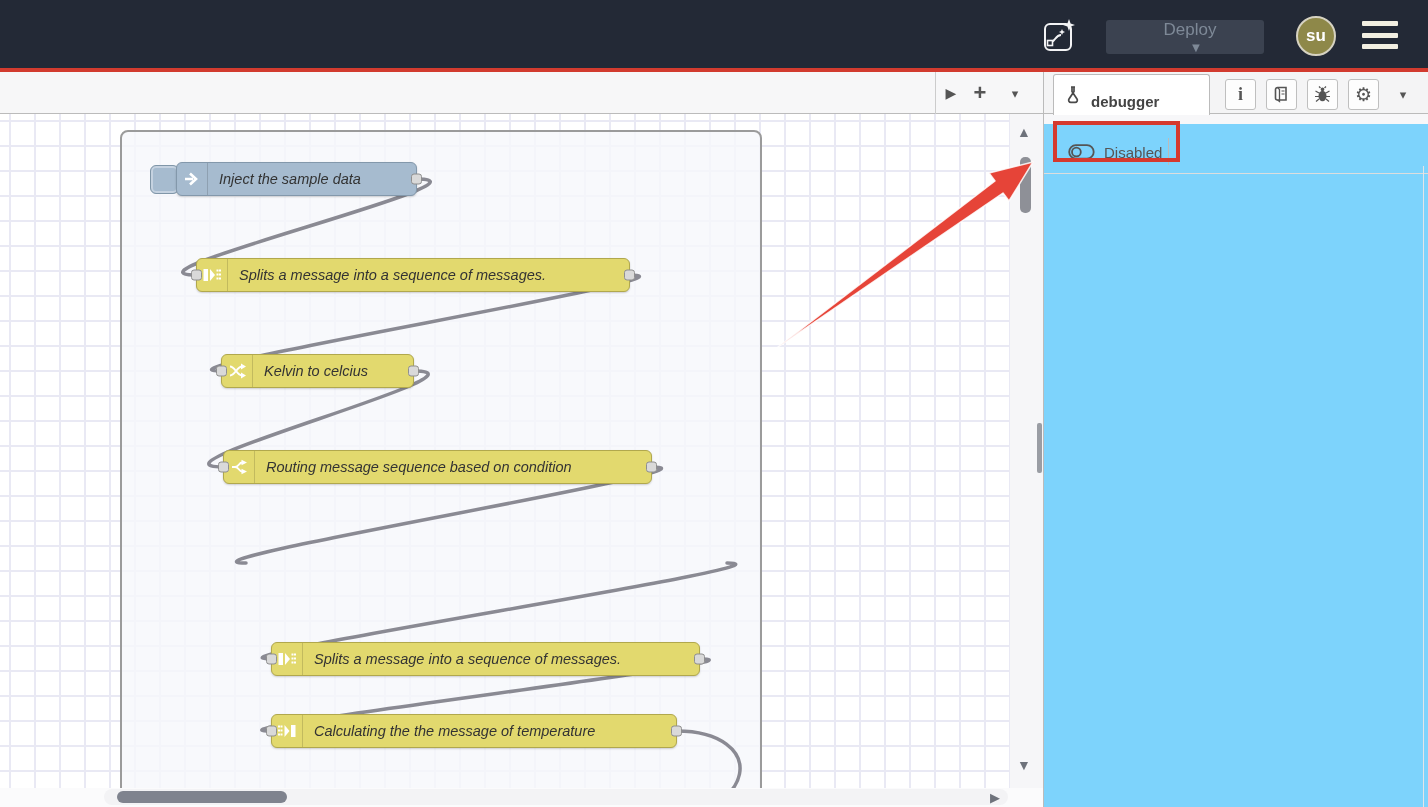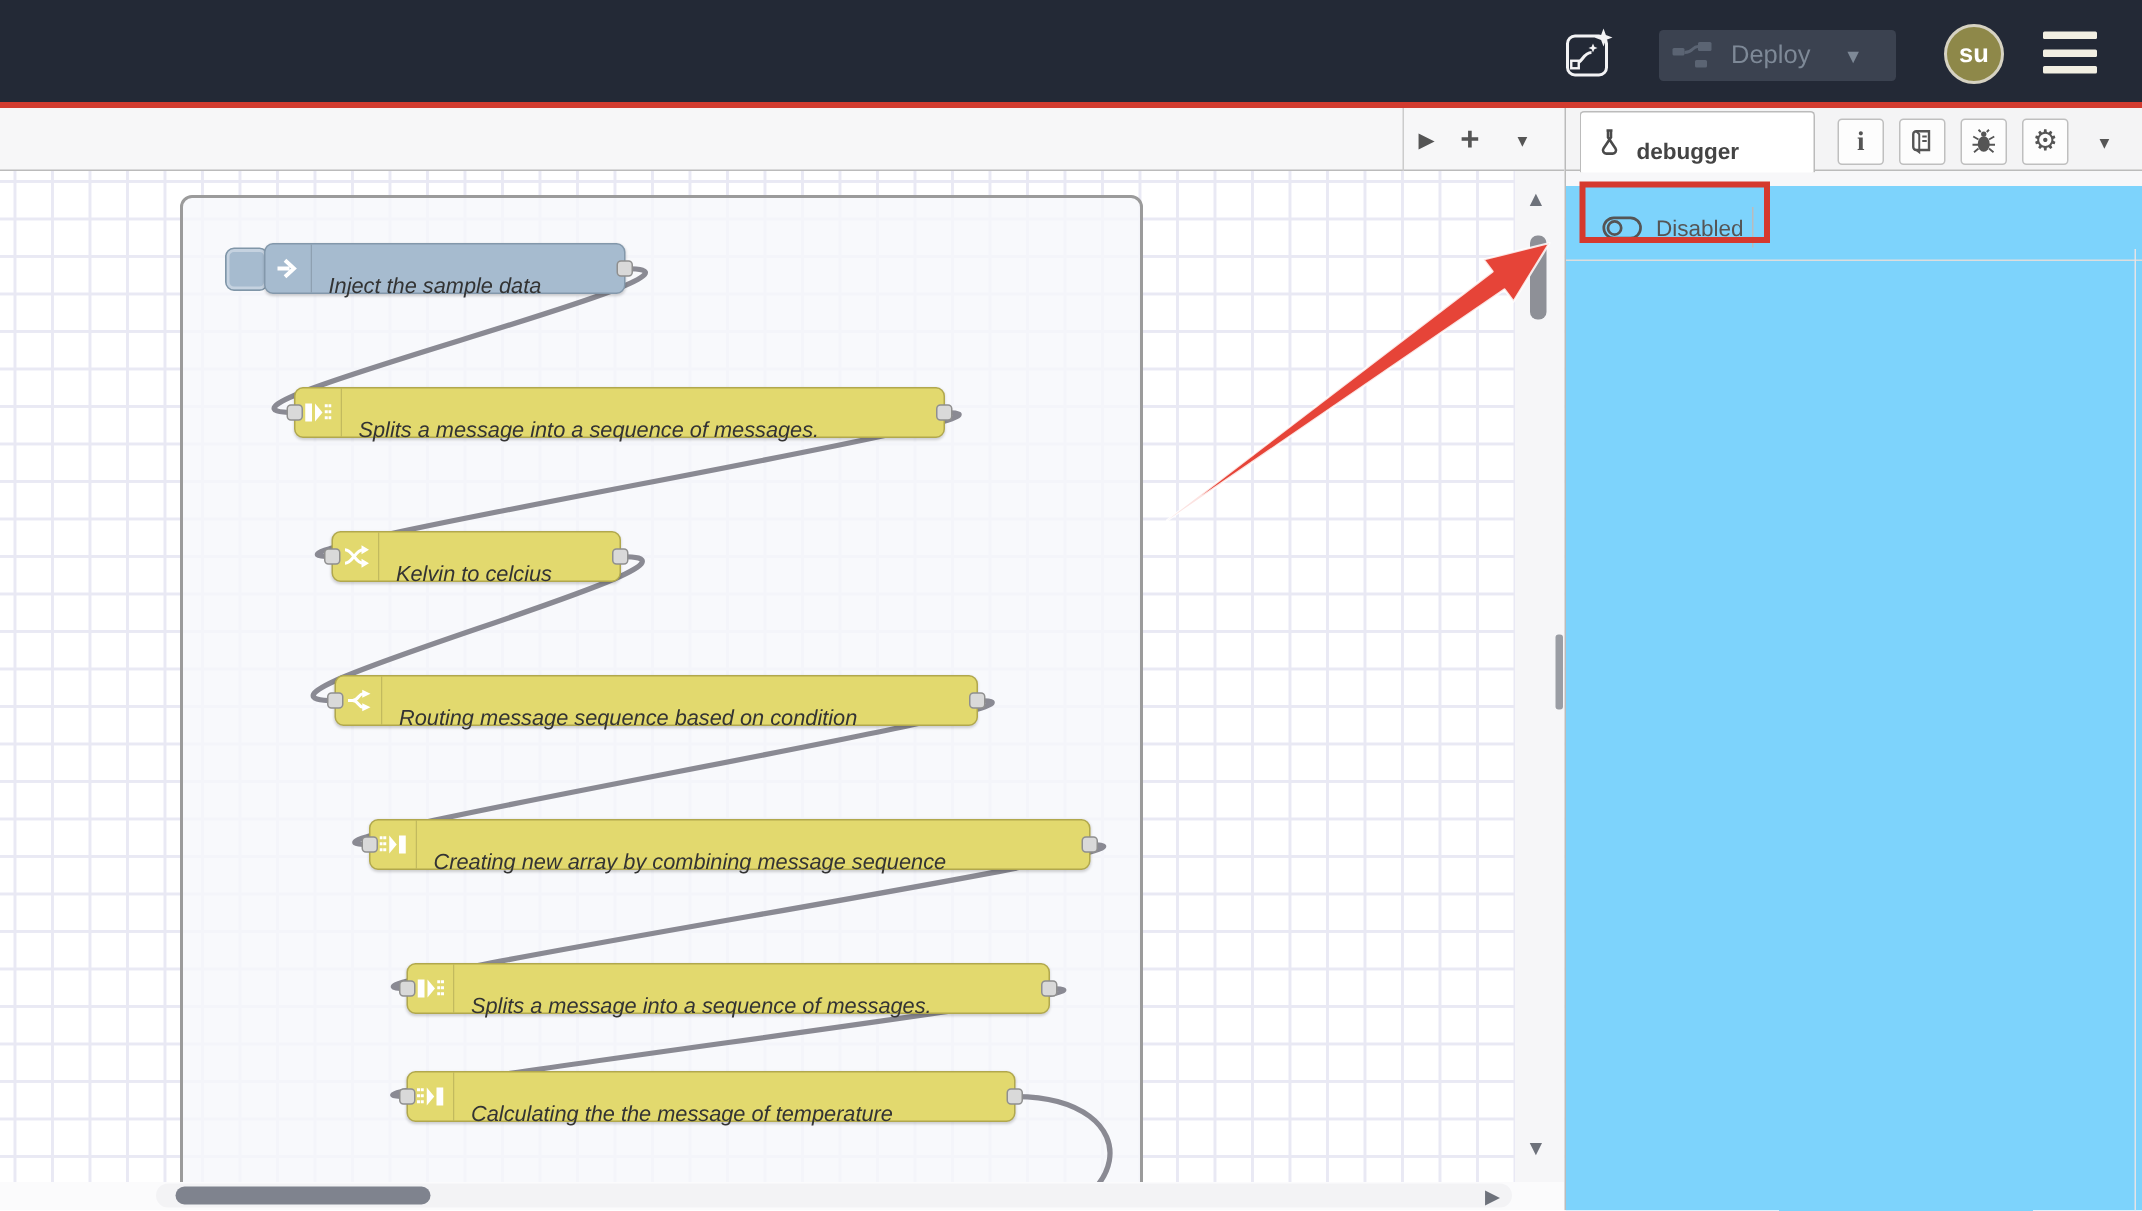--- a/index.html
+++ b/index.html
@@ -5,21 +5,21 @@
   * { margin:0; padding:0; box-sizing:border-box; }
   html,body { width:1428px; height:807px; overflow:hidden; }
   body { font-family:"Liberation Sans", sans-serif; background:#fff; }
   #app { position:relative; width:1428px; height:807px; overflow:hidden; background:#fff; }
 
   
   .header { position:absolute; left:0; top:0; width:1428px; height:68px; background:#232936; }
   .redline { position:absolute; left:0; top:68px; width:1428px; height:4px; background:#d23b2f; }
   .ai-btn { position:absolute; left:1042px; top:17px; width:36px; height:38px; cursor:pointer; }
   .deploy-btn { position:absolute; left:1106px; top:20px; width:158px; height:34px; background:#3b4250;
-    border-radius:3px; display:flex; align-items:center; padding:0 8px; }
+    border-radius:3px; display:flex; align-items:center; padding:0 8px;flex-direction:column; }
   .deploy-label { color:#7e8997; font-size:17px; margin-left:10px; }
   .deploy-caret { color:#7e8997; font-size:13px; margin-left:22px; }
   .avatar { position:absolute; left:1296px; top:16px; width:40px; height:40px; border-radius:50%;
     background:#8e8849; border:2px solid #d6d2c2; color:#fff; font-weight:bold; font-size:17px;
     display:flex; align-items:center; justify-content:center; }
   .hamburger { position:absolute; left:1362px; top:21px; width:36px; height:28px; display:flex;
     flex-direction:column; justify-content:space-between; cursor:pointer; }
   .hamburger i { display:block; height:5px; background:#f2efe2; border-radius:1px; }
 
   
@@ -44,21 +44,21 @@
   svg.wires { position:absolute; left:0; top:0; width:1043px; height:674px; pointer-events:none; }
   svg.wires path { pointer-events:stroke; }
 
   .node { position:absolute; height:34px; border-radius:6px; display:flex; align-items:stretch;
     box-shadow:0 1px 2px rgba(0,0,0,0.18); cursor:pointer; }
   .node.yellow { background:#e2d96e; border:1px solid #b1a84d; }
   .node.blue   { background:#a6bbcf; border:1px solid #8398ab; }
   .node .icon-box { width:31px; display:flex; align-items:center; justify-content:center;
     border-right:1px solid rgba(0,0,0,0.14); border-radius:5px 0 0 5px; }
   .node .nlabel { font-size:14.5px; font-style:italic; color:#333; line-height:32px;
-    padding:12px 12px 0 11px; white-space:nowrap; }
+    padding:0 12px 0 11px; white-space:nowrap; }
   .port { position:absolute; width:11px; height:11px; top:50%; transform:translateY(-50%);
     background:#d9d9d9; border:1px solid #8f8f8f; border-radius:3px; cursor:crosshair; }
   .port.in { left:-6px; } .port.out { right:-6px; }
   .inject-btn { position:absolute; left:150px; top:51px; width:29px; height:29px; border-radius:6px;
     background:#a6bbcf; border:1px solid #8096a8; box-shadow:inset 0 0 0 2px rgba(255,255,255,0.35);
     cursor:pointer; }
 
   
   .v-up, .v-down { position:absolute; left:1014px; width:20px; color:#6e727b; font-size:14px;
     text-align:center; cursor:pointer; }
@@ -209,37 +209,20 @@
         <svg width="17" height="16" viewBox="0 0 17 16">
           <path d="M1 3.5 c5 0 7 9 12 9 M1 12.5 c5 0 7 -9 12 -9" fill="none" stroke="#fff" stroke-width="2"></path>
           <path d="M12 0.5 l5 3 -5 3 Z M12 9.5 l5 3 -5 3 Z" fill="#fff"></path>
         </svg>
       </span>
       <span class="nlabel">Kelvin to celcius</span>
       <span class="port in"></span>
       <span class="port out"></span>
     </div>
 
-    <div class="node yellow" style="left:246px;top:432px;width:481px">
-      <span class="icon-box">
-        <svg width="18" height="14" viewBox="0 0 18 14" fill="#fff">
-          <rect x="0" y="1.5" width="2" height="2"></rect>
-            <rect x="2.5" y="1.5" width="2" height="2"></rect>
-          <rect x="0" y="5.5" width="2" height="2"></rect>
-            <rect x="2.5" y="5.5" width="2" height="2"></rect>
-          <rect x="0" y="9.5" width="2" height="2"></rect>
-            <rect x="2.5" y="9.5" width="2" height="2"></rect>
-          <path d="M6.5 1 l5 6 -5 6 Z"></path>
-            <rect x="13" y="1" width="4.5" height="12"></rect>
-        </svg>
-      </span>
-      <span class="nlabel">Creating new array by combining message sequence</span>
-      <span class="port in"></span>
-      <span class="port out"></span>
-    </div>
 
     <div class="node yellow" style="left:271px;top:528px;width:429px">
       <span class="icon-box">
         <svg width="18" height="14" viewBox="0 0 18 14" fill="#fff">
           <rect x="0.5" y="1" width="4.5" height="12"></rect>
             <path d="M7 1 l5 6 -5 6 Z"></path>
           <rect x="13.5" y="1.5" width="2" height="2"></rect>
             <rect x="16" y="1.5" width="2" height="2"></rect>
           <rect x="13.5" y="5.5" width="2" height="2"></rect>
             <rect x="16" y="5.5" width="2" height="2"></rect>

